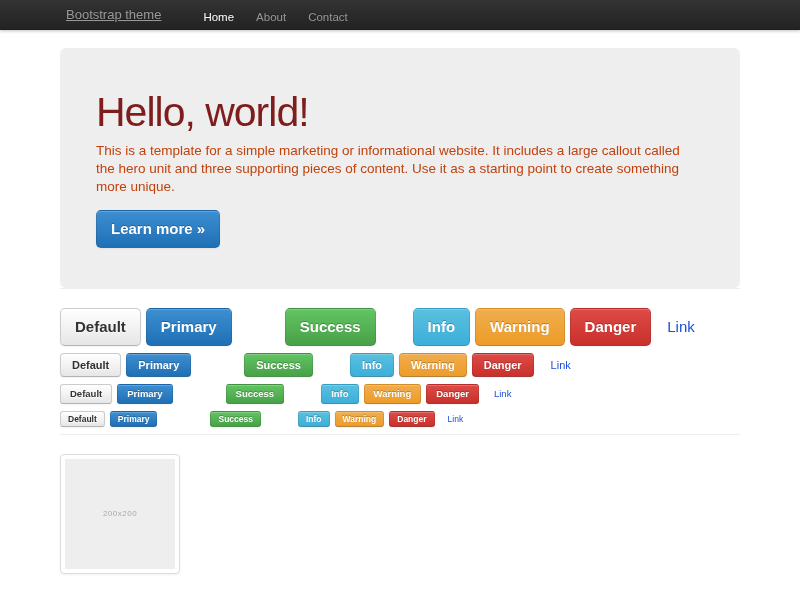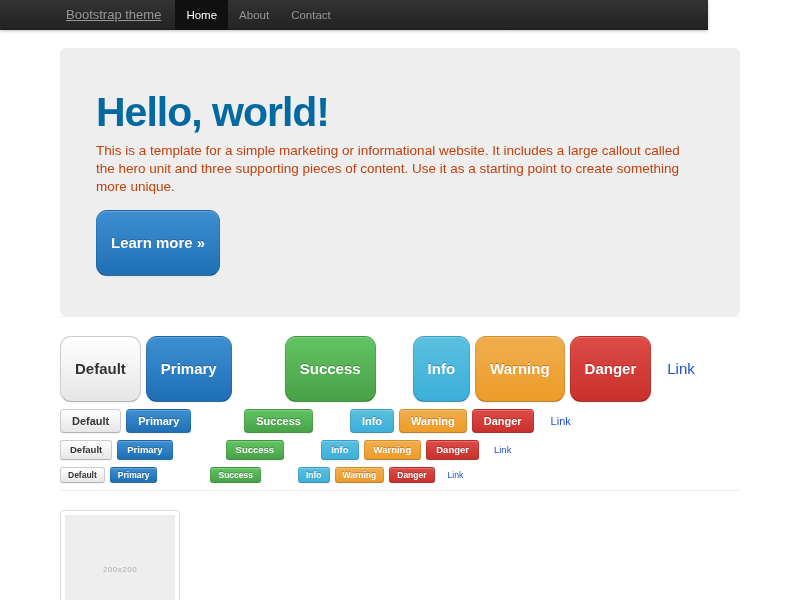--- a/index.html
+++ b/index.html
@@ -12,21 +12,21 @@
   body {
     font-family: "Liberation Sans", sans-serif;
     font-size: 13px;
     line-height: 18px;
     color: #333333;
   }
 
   
   .navbar {
     position: relative;
-    width: 708px;
+    width: 800px;
     height: 30px;
     background-color: #222222;
     background-image: linear-gradient(to bottom, #333333, #222222);
     box-shadow: 0 1px 3px rgba(0,0,0,.25), inset 0 -1px 0 rgba(0,0,0,.1);
   }
   .navbar-inner {
     display: flex;
     align-items: stretch;
     height: 30px;
     padding-left: 66px;
@@ -38,21 +38,21 @@
     font-size: 13px;
     font-weight: normal;
     color: #999999;
     text-shadow: 0 -1px 0 rgba(0,0,0,.25);
     white-space: nowrap;
   }
   .nav {
     display: flex;
     align-items: stretch;
     list-style: none;
-    margin: 0; padding: 0;
+    margin: 17px; padding: 0;
   }
   .nav > li { display: flex; }
   .nav > li > a {
     display: flex;
     align-items: center;
     padding: 0 11px;
     font-size: 11.5px;
     color: #999999;
     text-decoration: none;
     text-shadow: 0 -1px 0 rgba(0,0,0,.25);
@@ -85,23 +85,23 @@
   .hero-unit {
     margin-top: 18px;
     padding: 40px 0 40px 36px;
     background-color: #eeeeee;
     border-radius: 6px;
   }
   .hero-unit h1 {
     margin: 0 8px 6px 0;
     font-size: 41px;
     line-height: 48px;
-    font-weight: bold;
+    font-weight: normal;
     letter-spacing: -1px;
-    color: #0369a1;
+    color: #7f1d1d;
   }
   .hero-unit p.lead {
     margin: 0 0 14px 0;
     width: 600px;
     font-size: 13.5px;
     line-height: 18px;
     font-weight: normal;
     color: #c2410c;
   }
 
@@ -142,21 +142,21 @@
     border: 1px solid #cccccc;
     border-bottom-color: #b3b3b3;
     border-radius: 4px;
     box-shadow: inset 0 1px 0 rgba(255,255,255,.2), 0 1px 2px rgba(0,0,0,.05);
     color: #333333;
     background-color: #f5f5f5;
     background-image: linear-gradient(to bottom, #ffffff, #e6e6e6);
     text-shadow: 0 1px 1px rgba(255,255,255,.75);
   }
   
-  .btn-large { padding: 23px 14px; font-size: 15px; line-height: 18px; border-radius: 11px; }
+  .btn-large { padding: 9px 14px; font-size: 15px; line-height: 18px; border-radius: 5px; }
   .btn-normal { padding: 3px 11px; font-size: 11px; line-height: 16px; }
   .btn-small { padding: 2px 9px; font-size: 9.5px; line-height: 14px; border-radius: 3px; }
   .btn-mini { padding: 1px 7px; font-size: 8.5px; line-height: 12px; border-radius: 3px; }
 
   
   .btn-primary {
     color: #ffffff;
     border-color: rgba(0,0,0,.1) rgba(0,0,0,.1) rgba(0,0,0,.25);
     background-color: #0074cc;
     background-image: linear-gradient(to bottom, #3d8fd1, #1f6fb5);

